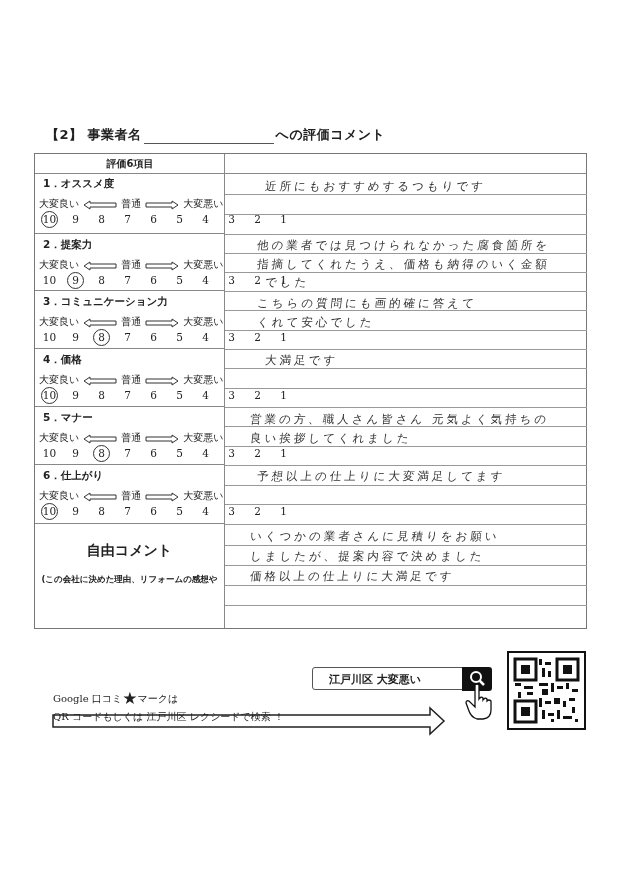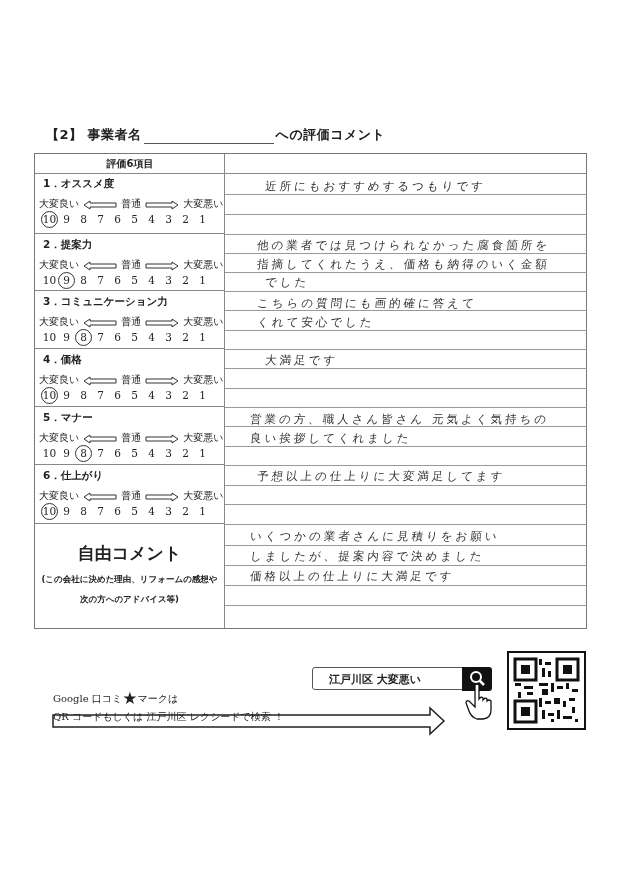--- a/index.html
+++ b/index.html
@@ -9,27 +9,27 @@
   .table { position:absolute; left:34px; top:153px; width:553px; height:476px; border:1.5px solid #777; box-sizing:border-box; }
   .hdr { position:absolute; left:0; top:0; width:100%; height:19px; border-bottom:1px solid #888; }
   .hdr-left { position:absolute; left:0; top:0; width:190px; height:19px; text-align:center; font-size:10px; font-weight:bold; line-height:19px; }
   .hdr-right { position:absolute; left:194px; top:0; height:19px; font-size:10px; font-weight:bold; line-height:19px; }
   .vdiv { position:absolute; left:189px; top:0; width:1px; height:100%; background:#888; }
   .sec { position:absolute; left:0; width:189px; border-bottom:1px solid #888; box-sizing:border-box; }
   .sec-title { position:absolute; left:8px; top:4px; font-size:10.5px; font-weight:bold; }
   .scale { position:absolute; left:4px; top:24px; font-size:10px; white-space:nowrap; display:flex; align-items:center; }
   .arrow-l, .arrow-r { display:inline-block; width:34px; height:9px; position:relative; margin:0 4px; }
   .arrow-l svg, .arrow-r svg { position:absolute; left:0; top:0; }
-  .nums { position:absolute; left:6px; top:40px; font-size:10.5px; font-family:"DejaVu Serif", serif; display:flex; gap:0; }
+  .nums { position:absolute; left:6px; top:40px; font-size:10.5px; font-family:"DejaVu Serif", serif; display:flex; gap:9px; }
   .nums span { display:inline-block; width:17px; text-align:center; position:relative; }
   .nums span.circled::before { content:""; position:absolute; left:0px; top:-2px; width:15px; height:15px; border:1px solid #333; border-radius:50%; }
   .lines { position:absolute; left:190px; width:362px; }
   .line { position:absolute; left:0; width:100%; height:1px; background:#999; }
   .hw { position:absolute; font-family:"DejaVu Sans", sans-serif; font-size:11.5px; color:#333; letter-spacing:3px; transform:skewX(-6deg); white-space:nowrap; font-weight:300; }
-  .free-title { position:absolute; left:0; width:189px; text-align:center; font-size:17px; font-weight:bold; }
+  .free-title { position:absolute; left:0; width:189px; text-align:center; font-size:14px; font-weight:bold; }
   .free-sub { position:absolute; left:0; width:189px; text-align:center; font-size:8.5px; font-weight:bold; }
   .footer-text { position:absolute; font-family:"DejaVu Serif", serif; font-size:10px;margin-top:20px; }
   .star { font-size:17px; vertical-align:-2px; }
   .search-box { position:absolute; left:312px; top:667px; width:155px; height:23px; border:1px solid #555; border-radius:3px; box-sizing:border-box; }
   .search-label { position:absolute; left:16px; top:4px; font-size:11px; font-weight:bold; }
   .search-btn { position:absolute; left:462px; top:667px; width:30px; height:24px; background:#111; border-radius:0 3px 3px 0; }
   .qr { position:absolute; left:507px; top:651px; width:79px; height:79px; border:2px solid #111; box-sizing:border-box; background:#fff; }
 </style>
 </head>
 <body>
@@ -225,21 +225,20 @@
         <span>5</span>
         <span>4</span>
         <span>3</span>
         <span>2</span>
         <span>1</span>
     </div>
   </div>
 
   <div class="free-title" style="top:388px;">自由コメント</div>
   <div class="free-sub" style="top:420px;">(この会社に決めた理由、リフォームの感想や</div>
-  <div class="free-sub" style="top:440px;">次の方へのアドバイス等)</div>
 
   <div class="lines" style="top:0;height:474px;">
     <div class="line" style="top:40px;"></div>
     <div class="line" style="top:60px;"></div>
     <div class="line" style="top:80px;"></div>
     <div class="line" style="top:99px;"></div>
     <div class="line" style="top:118px;"></div>
     <div class="line" style="top:137px;"></div>
     <div class="line" style="top:156px;"></div>
     <div class="line" style="top:176px;"></div>

